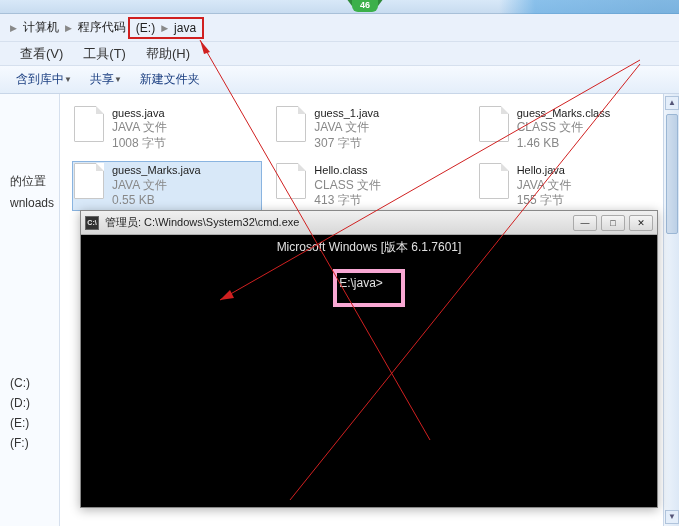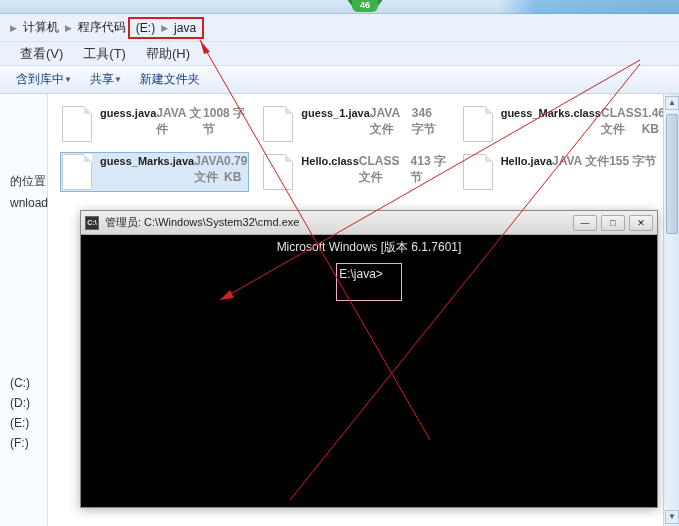--- a/index.html
+++ b/index.html
@@ -18,42 +18,42 @@
 .bc-item { cursor: default; }
 
 .menu-bar { height: 24px; display: flex; align-items: center; padding-left: 20px; font-size: 13px; color: #333; background: #eaf1fb; border-bottom: 1px solid #d6e0ee; }
 .menu-item { margin-right: 20px; }
 
 .toolbar { height: 28px; background: linear-gradient(#f6faff, #e4eefa); display: flex; align-items: center; padding-left: 16px; font-size: 12px; color: #1a3e80; border-bottom: 1px solid #c8d6e8; }
 .tb-item { margin-right: 18px; display: flex; align-items: center; }
 .tb-caret { font-size: 8px; color: #555; }
 
 .content-area { position: relative; display: flex; height: calc(526px - 14px - 28px - 24px - 28px); }
-.sidebar { width: 48px; border-right: 1px solid #d6e0ee; font-size: 12px; color: #333; padding-top: 8px; background: #f8fbff; }
+.sidebar { width: 60px; border-right: 1px solid #d6e0ee; font-size: 12px; color: #333; padding-top: 8px; background: #f8fbff; }
 .sidebar-item { padding: 3px 4px 3px 10px; white-space: nowrap; }
 .sidebar-spacer { height: 68px; }
 
 .file-pane { flex: 1; background: #fff; padding: 10px 12px; position: relative; }
 .file-grid { display: grid; grid-template-columns: repeat(3, 1fr); gap: 8px 12px; }
 .file-item { display: flex; gap: 8px; font-size: 11px; color: #333; padding: 2px; }
 .file-item.selected { background: #d8e8f8; border: 1px solid #8ab4e0; padding: 1px; }
 .file-icon { width: 30px; height: 36px; border: 1px solid #c8c8c8; background: #fff; position: relative; flex-shrink: 0; border-radius: 1px; }
 .file-icon::before { content: ""; position: absolute; right: -1px; top: -1px; width: 0; height: 0; border-left: 8px solid #e0e0e0; border-top: 8px solid #fff; }
-.file-meta { display: flex; line-height: 1.3; font-weight: bold; }
+.file-meta { display: flex; flex-direction: column; line-height: 1.3; }
 .file-name { color: #222; }
 .file-type, .file-size { color: #888; font-size: 12px; }
 
 .cmd-window { position: absolute; left: 80px; top: 210px; width: 578px; height: 298px; border: 1px solid #888; background: #000; box-shadow: 0 2px 10px rgba(0,0,0,0.3); }
 .cmd-titlebar { height: 24px; background: linear-gradient(#f0f0f0, #d8d8d8); display: flex; align-items: center; padding: 0 4px; font-size: 11px; color: #222; border-bottom: 1px solid #aaa; }
 .cmd-icon { width: 14px; height: 14px; background: #333; margin-right: 6px; border: 1px solid #666; display: flex; align-items: center; justify-content: center; color: #eee; font-size: 7px; font-weight: bold; }
 .cmd-title { flex: 1; }
 .cmd-btns { display: flex; gap: 4px; }
 .cmd-btn { width: 24px; height: 16px; background: linear-gradient(#f4f4f4,#dcdcdc); border: 1px solid #aaa; font-size: 9px; display: flex; align-items: center; justify-content: center; cursor: default; border-radius: 2px; }
 .cmd-body { font-family: "Consolas", "SimSun", monospace; font-size: 12px; color: #e0e0e0; padding: 4px 6px; line-height: 1.35; text-align: center; }
-.cmd-prompt-box { border: 1px solid #f9a8d4; display: inline-block; padding: 2px 18px 18px 2px; margin-top: 8px; }
+.cmd-prompt-box { border: 4px solid #f9a8d4; display: inline-block; padding: 2px 18px 12px 2px; margin-top: 14px; }
 svg.annot { position: absolute; top: 0; left: 0; width: 679px; height: 526px; pointer-events: none; }
 svg.annot line { stroke: #d02020; stroke-width: 1; }
 svg.annot polygon { fill: #d02020; }
 
 .scrollbar-right { position: absolute; right: 0; top: 0; width: 16px; height: 100%; background: linear-gradient(90deg,#eef4fb,#dce8f6); border-left: 1px solid #c8d6e8; }
 .sb-thumb { position: absolute; width: 12px; left: 2px; top: 20px; height: 120px; background: linear-gradient(90deg,#d0deee,#bcd0e6); border: 1px solid #9ab6d4; border-radius: 2px; }
 .sb-arrow { position: absolute; width: 14px; height: 14px; left: 1px; background: #e4eefa; border: 1px solid #b0c4dc; font-size: 8px; text-align: center; line-height: 12px; color: #557; }
 .sb-arrow.up { top: 2px; }
 .sb-arrow.down { bottom: 2px; }
 </style>
@@ -117,37 +117,37 @@
             <span class="file-name">guess.java</span>
             <span class="file-type">JAVA 文件</span>
             <span class="file-size">1008 字节</span>
           </div>
         </div>
         <div class="file-item">
           <div class="file-icon"></div>
           <div class="file-meta">
             <span class="file-name">guess_1.java</span>
             <span class="file-type">JAVA 文件</span>
-            <span class="file-size">346 字节</span>
+            <span class="file-size">307 字节</span>
           </div>
         </div>
         <div class="file-item">
           <div class="file-icon"></div>
           <div class="file-meta">
             <span class="file-name">guess_Marks.class</span>
             <span class="file-type">CLASS 文件</span>
             <span class="file-size">1.46 KB</span>
           </div>
         </div>
         <div class="file-item selected">
           <div class="file-icon"></div>
           <div class="file-meta">
             <span class="file-name">guess_Marks.java</span>
             <span class="file-type">JAVA 文件</span>
-            <span class="file-size">0.79 KB</span>
+            <span class="file-size">0.55 KB</span>
           </div>
         </div>
         <div class="file-item">
           <div class="file-icon"></div>
           <div class="file-meta">
             <span class="file-name">Hello.class</span>
             <span class="file-type">CLASS 文件</span>
             <span class="file-size">413 字节</span>
           </div>
         </div>

